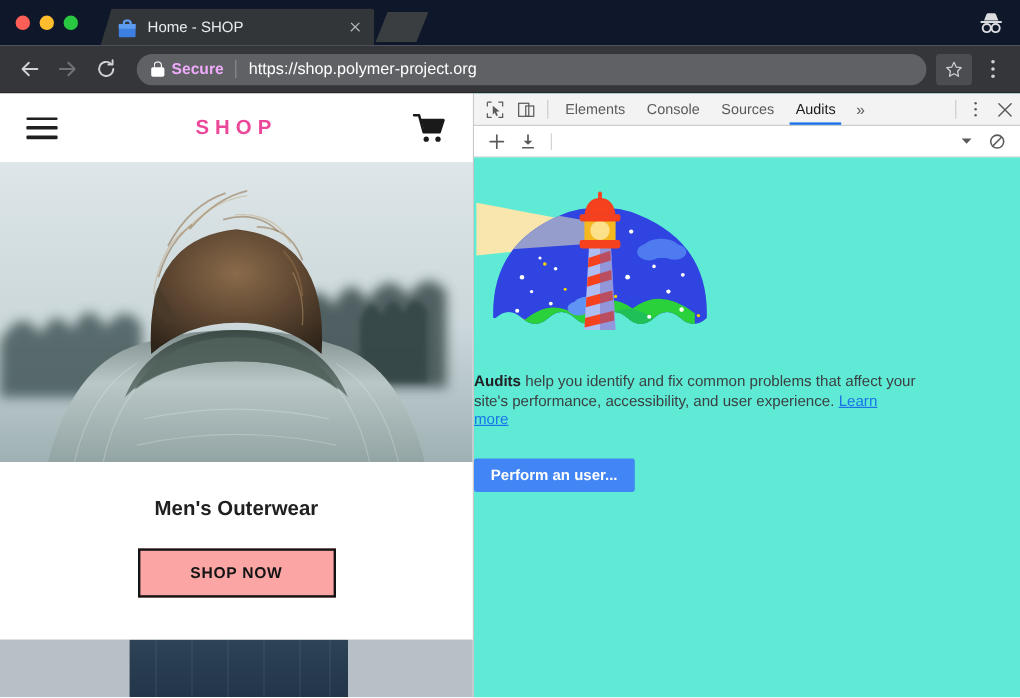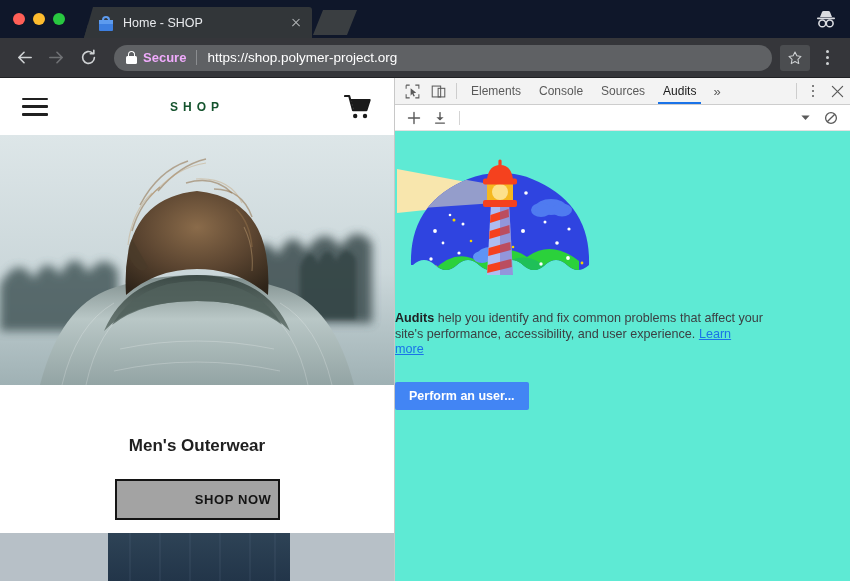--- a/index.html
+++ b/index.html
@@ -234,58 +234,57 @@
     display: flex; flex-direction: column; justify-content: space-between;
   }
   .hamburger span {
     display: block; height: 2.6px; width: 100%;
     background: #202020; border-radius: 1px;
   }
   .shop-logo {
     position: absolute;
     left: 0; right: 0;
     text-align: center;
-    font-size: 12px;
+    font-size: 17px;
     font-weight: bold;
     letter-spacing: 5px;
-    color: #14532d;
+    color: #ec4899;
     pointer-events: none;
   }
   .cart-icon {
     margin-left: auto;
     width: 28px; height: 26px;
   }
   .hero-photo {
     position: relative;
     height: 250px;
     overflow: hidden;
     background: #c9d4d6;
   }
   .hero-photo svg { display: block; width: 100%; height: 100%; }
   .hero-caption {
     text-align: center;
     font-size: 17px;
     font-weight: bold;
     color: #202020;
-    padding-top: 51px;
+    padding-top: 29px;
   }
   .shop-now {
     display: block;
     margin: 23px auto 0;
     width: 165px; height: 41px;
     border: 2.5px solid #141414;
-    background: #a3a3a3;
+    background: #fca5a5;
     color: #141414;
     font-size: 13px;
     font-weight: bold;
     letter-spacing: 0.6px;
     font-family: "Liberation Sans", sans-serif;
     box-sizing: border-box;
     cursor: pointer;
-    text-align: right;
   }
   .hero-photo-2 {
     position: absolute;
     left: 0; right: 0; bottom: 0;
     height: 48px;
     background: #b7c0c7;
     overflow: hidden;
   }
   .hero-photo-2 svg { display:block; width:100%; height:100%; }
 

